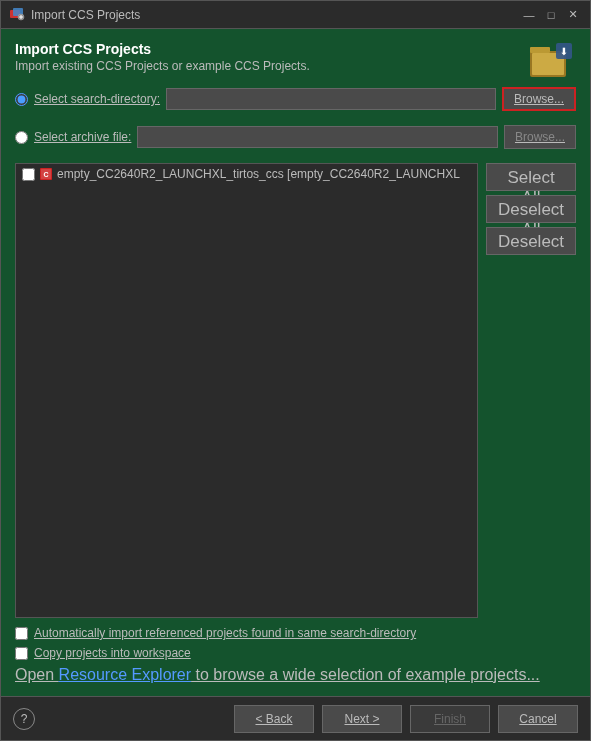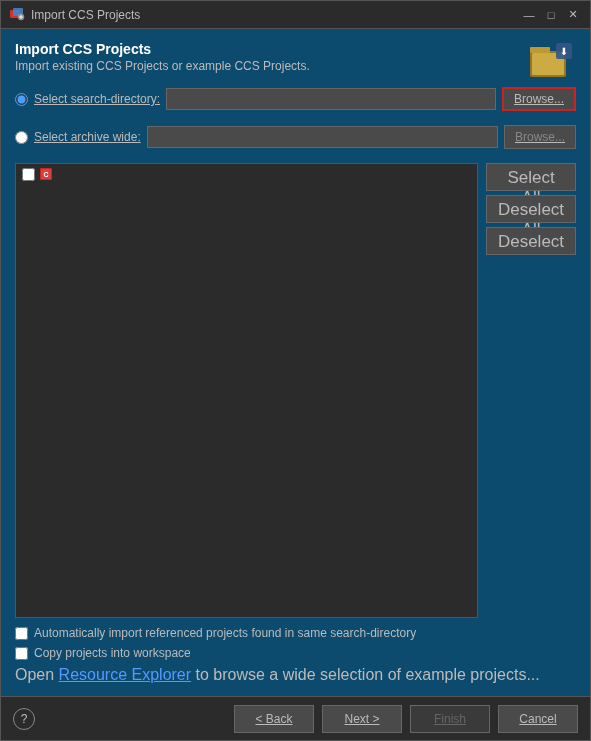--- a/index.html
+++ b/index.html
@@ -8,21 +8,21 @@
       font-size: 12px;
       background: #3c3f41;
       color: #bbbbbb;
       width: 591px;
       height: 741px;
       overflow: hidden;
     }
     .window {
       width: 591px;
       height: 741px;
-      background: #0c4a6e;
+      background: #14532d;
       display: flex;
       flex-direction: column;
       border: 1px solid #555;
     }
     .titlebar {
       background: #2b2b2b;
       height: 28px;
       display: flex;
       align-items: center;
       padding: 0 8px;
@@ -191,20 +191,21 @@
       cursor: pointer;
       width: 90px;
       text-align: center;
     }
     .action-btn:disabled { color: #666; cursor: default; }
 
     .bottom-section {
       display: flex;
       flex-direction: column;
       gap: 6px;
+      text-decoration: underline;
     }
 
     .checkbox-row {
       display: flex;
       align-items: center;
       gap: 6px;
       font-size: 12px;
       color: #bbbbbb;
     }
     .checkbox-row input[type=checkbox] {
@@ -310,36 +311,37 @@
 
     <div class="radio-row">
       <input type="radio" name="source" id="rdSearch" checked="" style="">
       <label class="radio-label" for="rdSearch">Select search-directory:</label>
       <input type="text" class="path-input" style="">
       <button class="browse-btn">Browse...</button>
     </div>
 
     <div class="radio-row">
       <input type="radio" name="source" id="rdArchive" style="">
-      <label class="radio-label" for="rdArchive">Select archive wide:</label>
+      <label class="radio-label" for="rdArchive">Select archive file:</label>
       <input type="text" class="path-input" style="">
       <button class="browse-btn-plain" disabled="">Browse...</button>
     </div>
 
 
     <div class="discovered-area">
       <div class="projects-list">
         <div class="project-item">
           <input type="checkbox" style="">
 
           <svg class="project-icon" width="14" height="14" viewBox="0 0 14 14">
             <rect x="1" y="1" width="12" height="12" rx="1" fill="#cc2222"></rect>
             <rect x="2" y="2" width="10" height="10" rx="0.5" fill="#ffffff" opacity="0.15"></rect>
             <text x="7" y="10" text-anchor="middle" fill="white" font-size="7" font-weight="bold">C</text>
           </svg>
+          <span>empty_CC2640R2_LAUNCHXL_tirtos_ccs  [empty_CC2640R2_LAUNCHXL</span>
         </div>
       </div>
 
       <div class="side-buttons">
         <button class="action-btn">Select All</button>
         <button class="action-btn">Deselect All</button>
         <button class="action-btn">Deselect</button>
       </div>
     </div>
 

